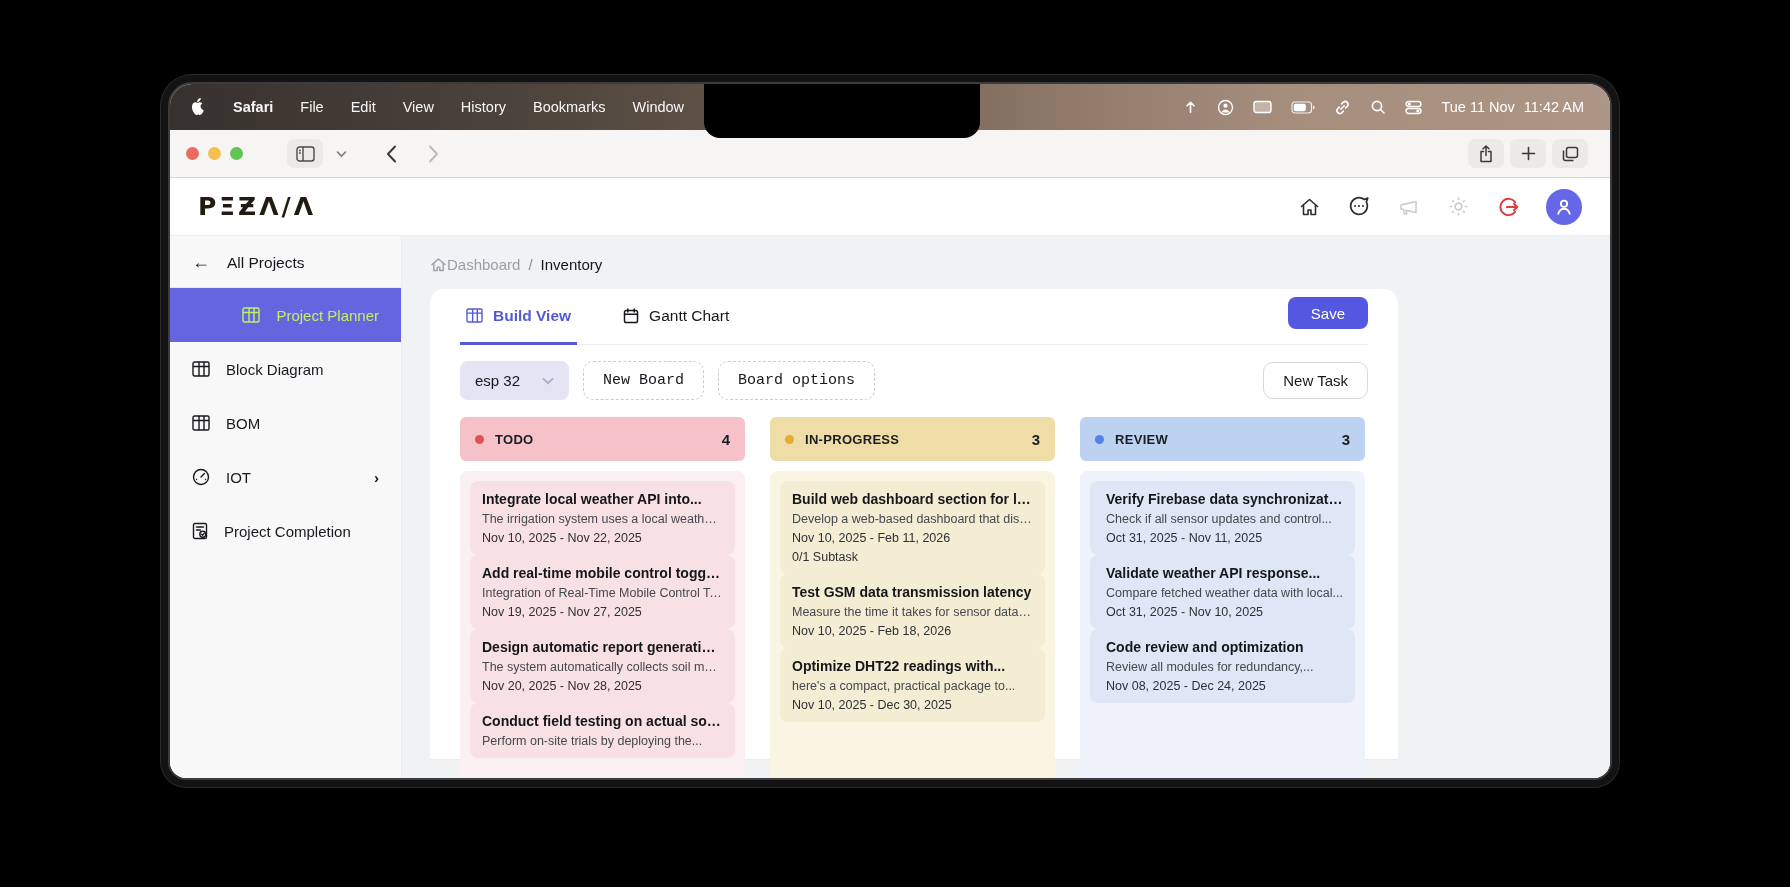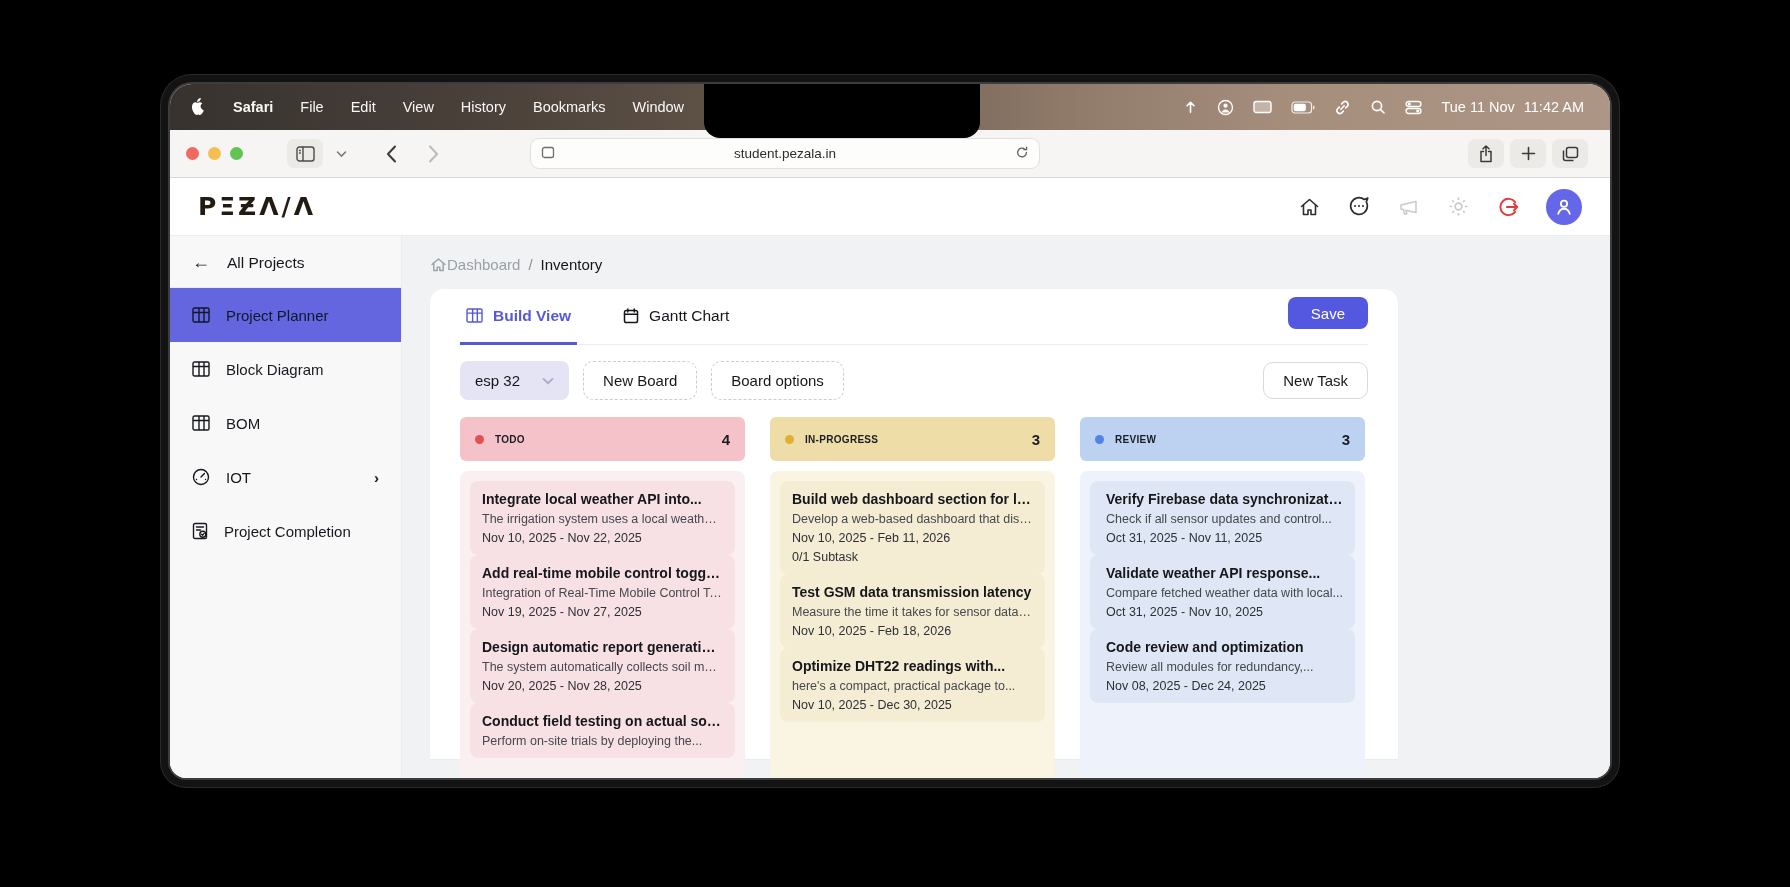--- a/index.html
+++ b/index.html
@@ -56,21 +56,21 @@
 
   
   .app-body { display:flex; height:542px; }
   .sidebar { width:232px; background:#f8f8f9; border-right:1px solid #ececef; flex-shrink:0; }
   .sb-back { display:flex; align-items:center; gap:17px; padding:16px 22px 14px 22px;
     border-bottom:1px solid #e9e9ec; font-size:15.5px; color:#16181d; cursor:pointer; }
   .sb-back .arr { font-size:18px; color:#1c1e24; }
   .sb-item { display:flex; align-items:center; gap:16px; height:54px; padding:0 22px;
     font-size:15px; color:#17191e; cursor:pointer; }
   .sb-item svg { flex-shrink:0; }
-  .sb-item.active { background:#6466e0; color:#0f172a; }
+  .sb-item.active { background:#6466e0; color:#bef264;justify-content:flex-end; }
   .sb-chev { margin-left:auto; font-weight:bold; font-size:15px; }
 
   .main { flex:1; background:#f1f2f4; padding:20px 0 0 28px; overflow:hidden; }
   .breadcrumb { display:flex; align-items:center; gap:8px; font-size:15px; color:#9aa0a8; }
   .breadcrumb .sep { color:#8b9097; }
   .breadcrumb .current { color:#14161b; }
   .crumb-link { cursor:pointer; display:flex; align-items:center; }
 
   .panel { margin-top:16px; width:968px; background:#fff; border-radius:14px 14px 0 0;
     padding:0 30px; height:470px; box-shadow:0 1px 2px rgba(20,22,28,.04); }
@@ -81,30 +81,30 @@
   .tab.active { color:#5559d4; border-bottom-color:#5559d4; font-weight:bold; }
   .save-btn { margin-left:auto; background:#5457df; color:#fff; border:none; border-radius:8px;
     height:32px; padding:0 23px; font-size:15px; font-family:inherit; cursor:pointer;
     align-self:flex-start; margin-top:8px; }
 
   .controls-row { margin-top:16px; display:flex; align-items:center; gap:14px; }
   .board-select { background:#e4e4f5; border-radius:8px; height:39px; display:flex;
     align-items:center; gap:22px; padding:0 15px; font-size:15px; color:#16181d; cursor:pointer; }
   .board-select .chev { color:#a9aac6; }
   .dash-btn { background:#fff; border:1.5px dashed #c8ccd3; border-radius:10px; height:39px;
-    padding:0 19px; font-size:15px; color:#16181d; font-family:Liberation Sans, sans-serif; cursor:pointer; }
+    padding:0 19px; font-size:15px; color:#16181d; font-family:Liberation Mono, monospace; cursor:pointer; }
   .newtask-btn { margin-left:auto; background:#fff; border:1px solid #d6d9de; border-radius:10px;
     height:37px; padding:0 19px; font-size:15px; color:#16181d; font-family:inherit; cursor:pointer; }
 
   .board { margin-top:17px; display:flex; gap:25px; align-items:flex-start; }
   .col { width:285px; flex-shrink:0; }
   .col-header { height:44px; border-radius:6px; display:flex; align-items:center;
     gap:11px; padding:0 15px; }
   .dot { width:9px; height:9px; border-radius:50%; flex-shrink:0; }
-  .col-name { font-size:10px; font-weight:bold; color:#1b1d22; letter-spacing:.3px; }
+  .col-name { font-size:13px; font-weight:bold; color:#1b1d22; letter-spacing:.3px; }
   .col-count { margin-left:auto; font-size:15px; font-weight:bold; color:#1b1d22; }
   .col-body { margin-top:10px; border-radius:8px; padding:10px; display:flex;
     flex-direction:column; min-height:330px; }
   .card { border-radius:8px; padding:10px 12px; cursor:pointer; }
   .card-title { font-size:14px; font-weight:bold; color:#15171b; white-space:nowrap;
     overflow:hidden; text-overflow:ellipsis; }
   .card-desc { margin-top:5px; font-size:12.5px; color:#45484d; white-space:nowrap;
     overflow:hidden; text-overflow:ellipsis; }
   .card-dates { margin-top:5px; font-size:12.5px; color:#2d3035; }
   .card-sub { margin-top:5px; font-size:12.5px; color:#2d3035; }
@@ -212,34 +212,20 @@
     <span class="tb-btn plain" style="margin-left:14px">
       <svg width="11" height="18" viewBox="0 0 11 18" fill="none" stroke="#3a3a3c" stroke-width="2" stroke-linecap="round" stroke-linejoin="round">
           <path d="M9 1.5 2 9l7 7.5"></path>
         </svg>
     </span>
     <span class="tb-btn plain">
       <svg width="11" height="18" viewBox="0 0 11 18" fill="none" stroke="#bdbbb9" stroke-width="2" stroke-linecap="round" stroke-linejoin="round">
           <path d="M2 1.5 9 9l-7 7.5"></path>
         </svg>
     </span>
-    <div class="url-pill">
-      <span>
-        <svg width="14" height="13" viewBox="0 0 14 13" fill="none" stroke="#6d6d70" stroke-width="1.3">
-            <rect x="1.5" y="1.5" width="11" height="10" rx="2"></rect>
-          </svg>
-      </span>
-      <span class="url-text">student.pezala.in</span>
-      <span>
-        <svg width="14" height="15" viewBox="0 0 16 16" fill="none" stroke="#5d5d60" stroke-width="1.5" stroke-linecap="round">
-            <path d="M13 8a5 5 0 1 1-1.5-3.6"></path>
-            <path d="M13.2 1.8v3h-3"></path>
-          </svg>
-      </span>
-    </div>
     <div class="tb-right">
       <span class="tb-btn">
         <svg width="14" height="18" viewBox="0 0 14 18" fill="none" stroke="#3a3a3c" stroke-width="1.5" stroke-linecap="round" stroke-linejoin="round">
             <path d="M7 1.2v9.3M4 3.8 7 1l3 2.8"></path>
             <path d="M4.5 6.5H2v10h10v-10H9.5"></path>
           </svg>
       </span>
       <span class="tb-btn">
         <svg width="15" height="15" viewBox="0 0 15 15" fill="none" stroke="#3a3a3c" stroke-width="1.6" stroke-linecap="round">
             <path d="M7.5 1.5v12M1.5 7.5h12"></path>

